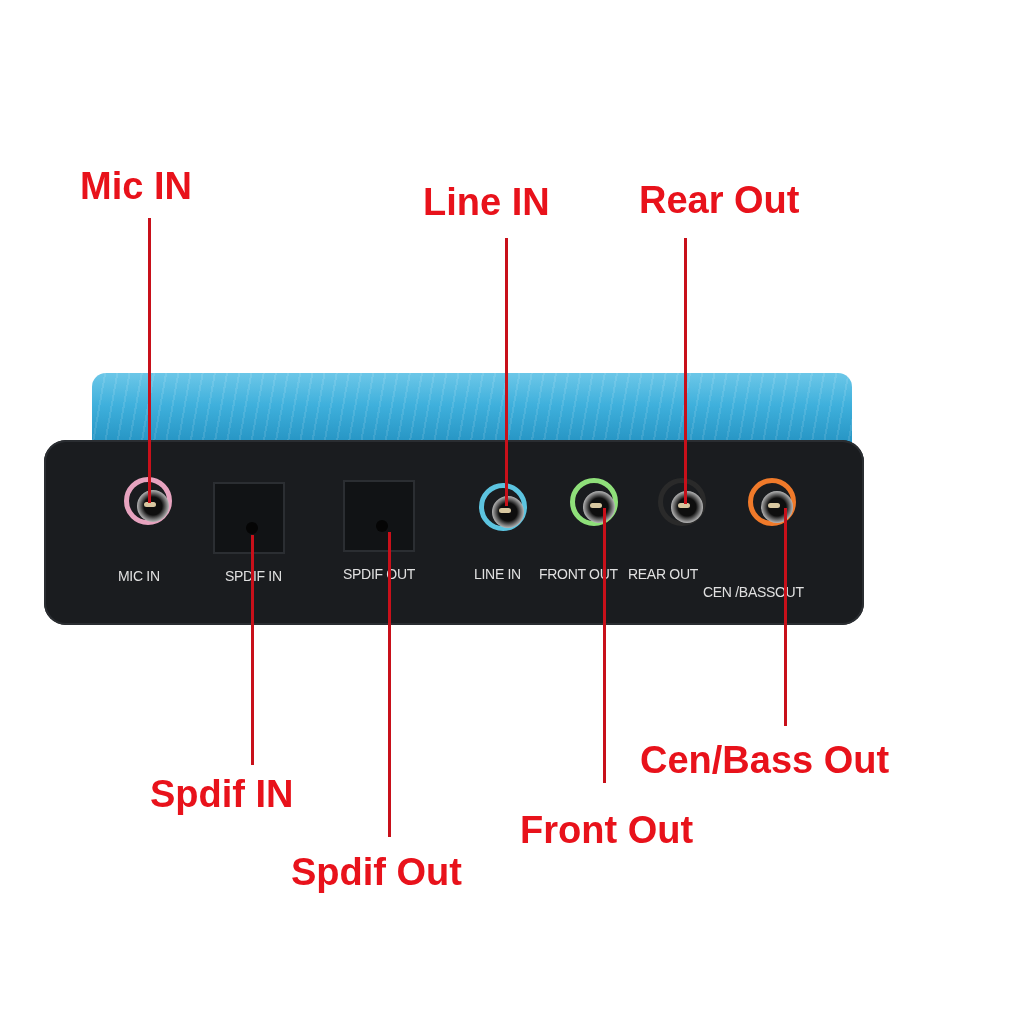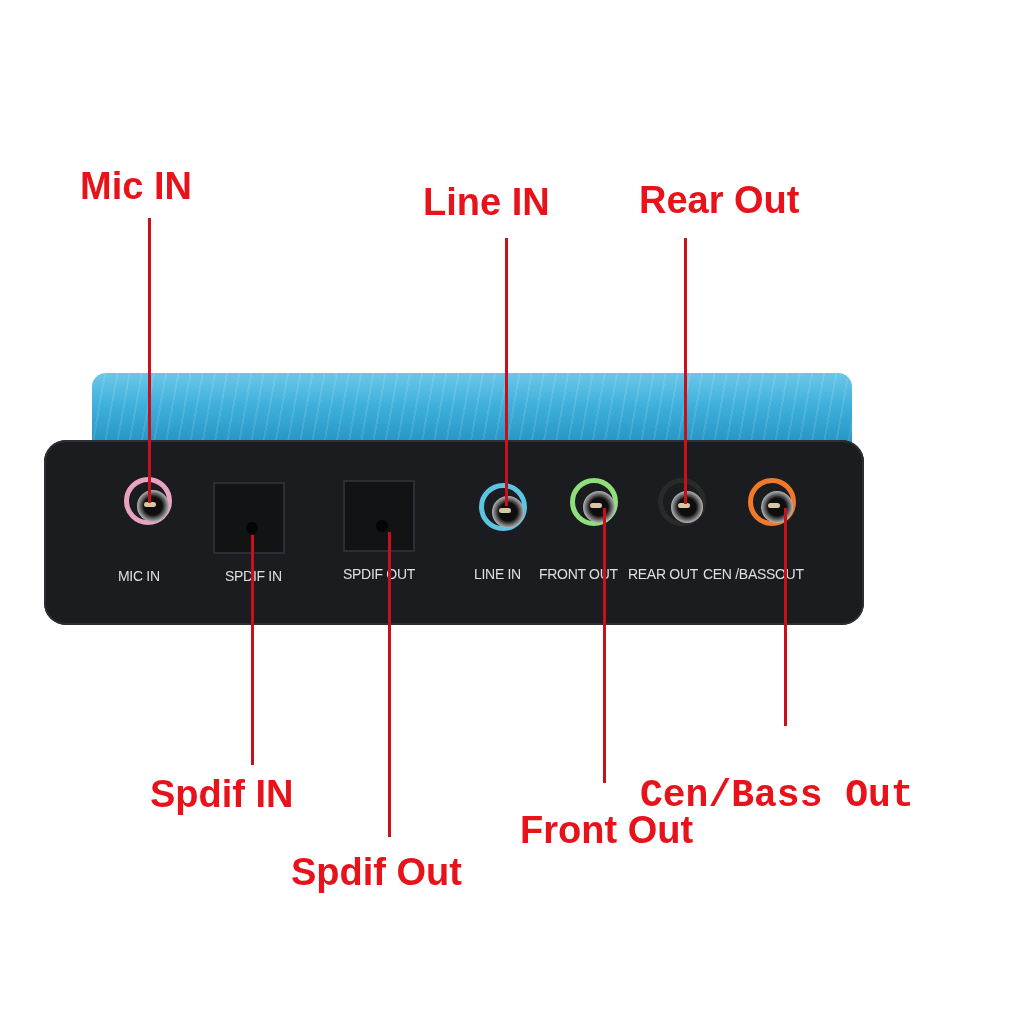--- a/index.html
+++ b/index.html
@@ -48,29 +48,29 @@
     <div class="inner"></div>
     <div class="pin"></div>
   </div>
 
 <div class="port-label" style="left:118px;top:568px;">MIC IN</div>
 <div class="port-label" style="left:225px;top:568px;">SPDIF IN</div>
 <div class="port-label" style="left:343px;top:566px;">SPDIF OUT</div>
 <div class="port-label" style="left:474px;top:566px;">LINE IN</div>
 <div class="port-label" style="left:539px;top:566px;">FRONT OUT</div>
 <div class="port-label" style="left:628px;top:566px;">REAR OUT</div>
-<div class="port-label" style="left:703px;top:566px;">CEN /BASSOUT</div>
+<div class="port-label" style="left:703px;top:584px;">CEN /BASSOUT</div>
 
 <div class="leader" style="left:148px;top:218px;height:285px;"></div>
 <div class="leader" style="left:505px;top:238px;height:268px;"></div>
 <div class="leader" style="left:684px;top:238px;height:266px;"></div>
 <div class="leader" style="left:251px;top:535px;height:230px;"></div>
 <div class="leader" style="left:388px;top:532px;height:305px;"></div>
 <div class="leader" style="left:603px;top:508px;height:275px;"></div>
 <div class="leader" style="left:784px;top:508px;height:218px;"></div>
 
 <div class="callout" style="left:80px;top:167px;">Mic IN</div>
 <div class="callout" style="left:423px;top:183px;">Line IN</div>
 <div class="callout" style="left:639px;top:181px;">Rear Out</div>
 <div class="callout" style="left:150px;top:775px;">Spdif IN</div>
 <div class="callout" style="left:291px;top:853px;">Spdif Out</div>
 <div class="callout" style="left:520px;top:811px;">Front Out</div>
-<div class="callout" style="left:640px;top:777px;font-family:Liberation Mono, monospace;">Cen/Bass Out</div>
+<div class="callout" style="left:640px;top:741px;">Cen/Bass Out</div>
 
 </body></html>

